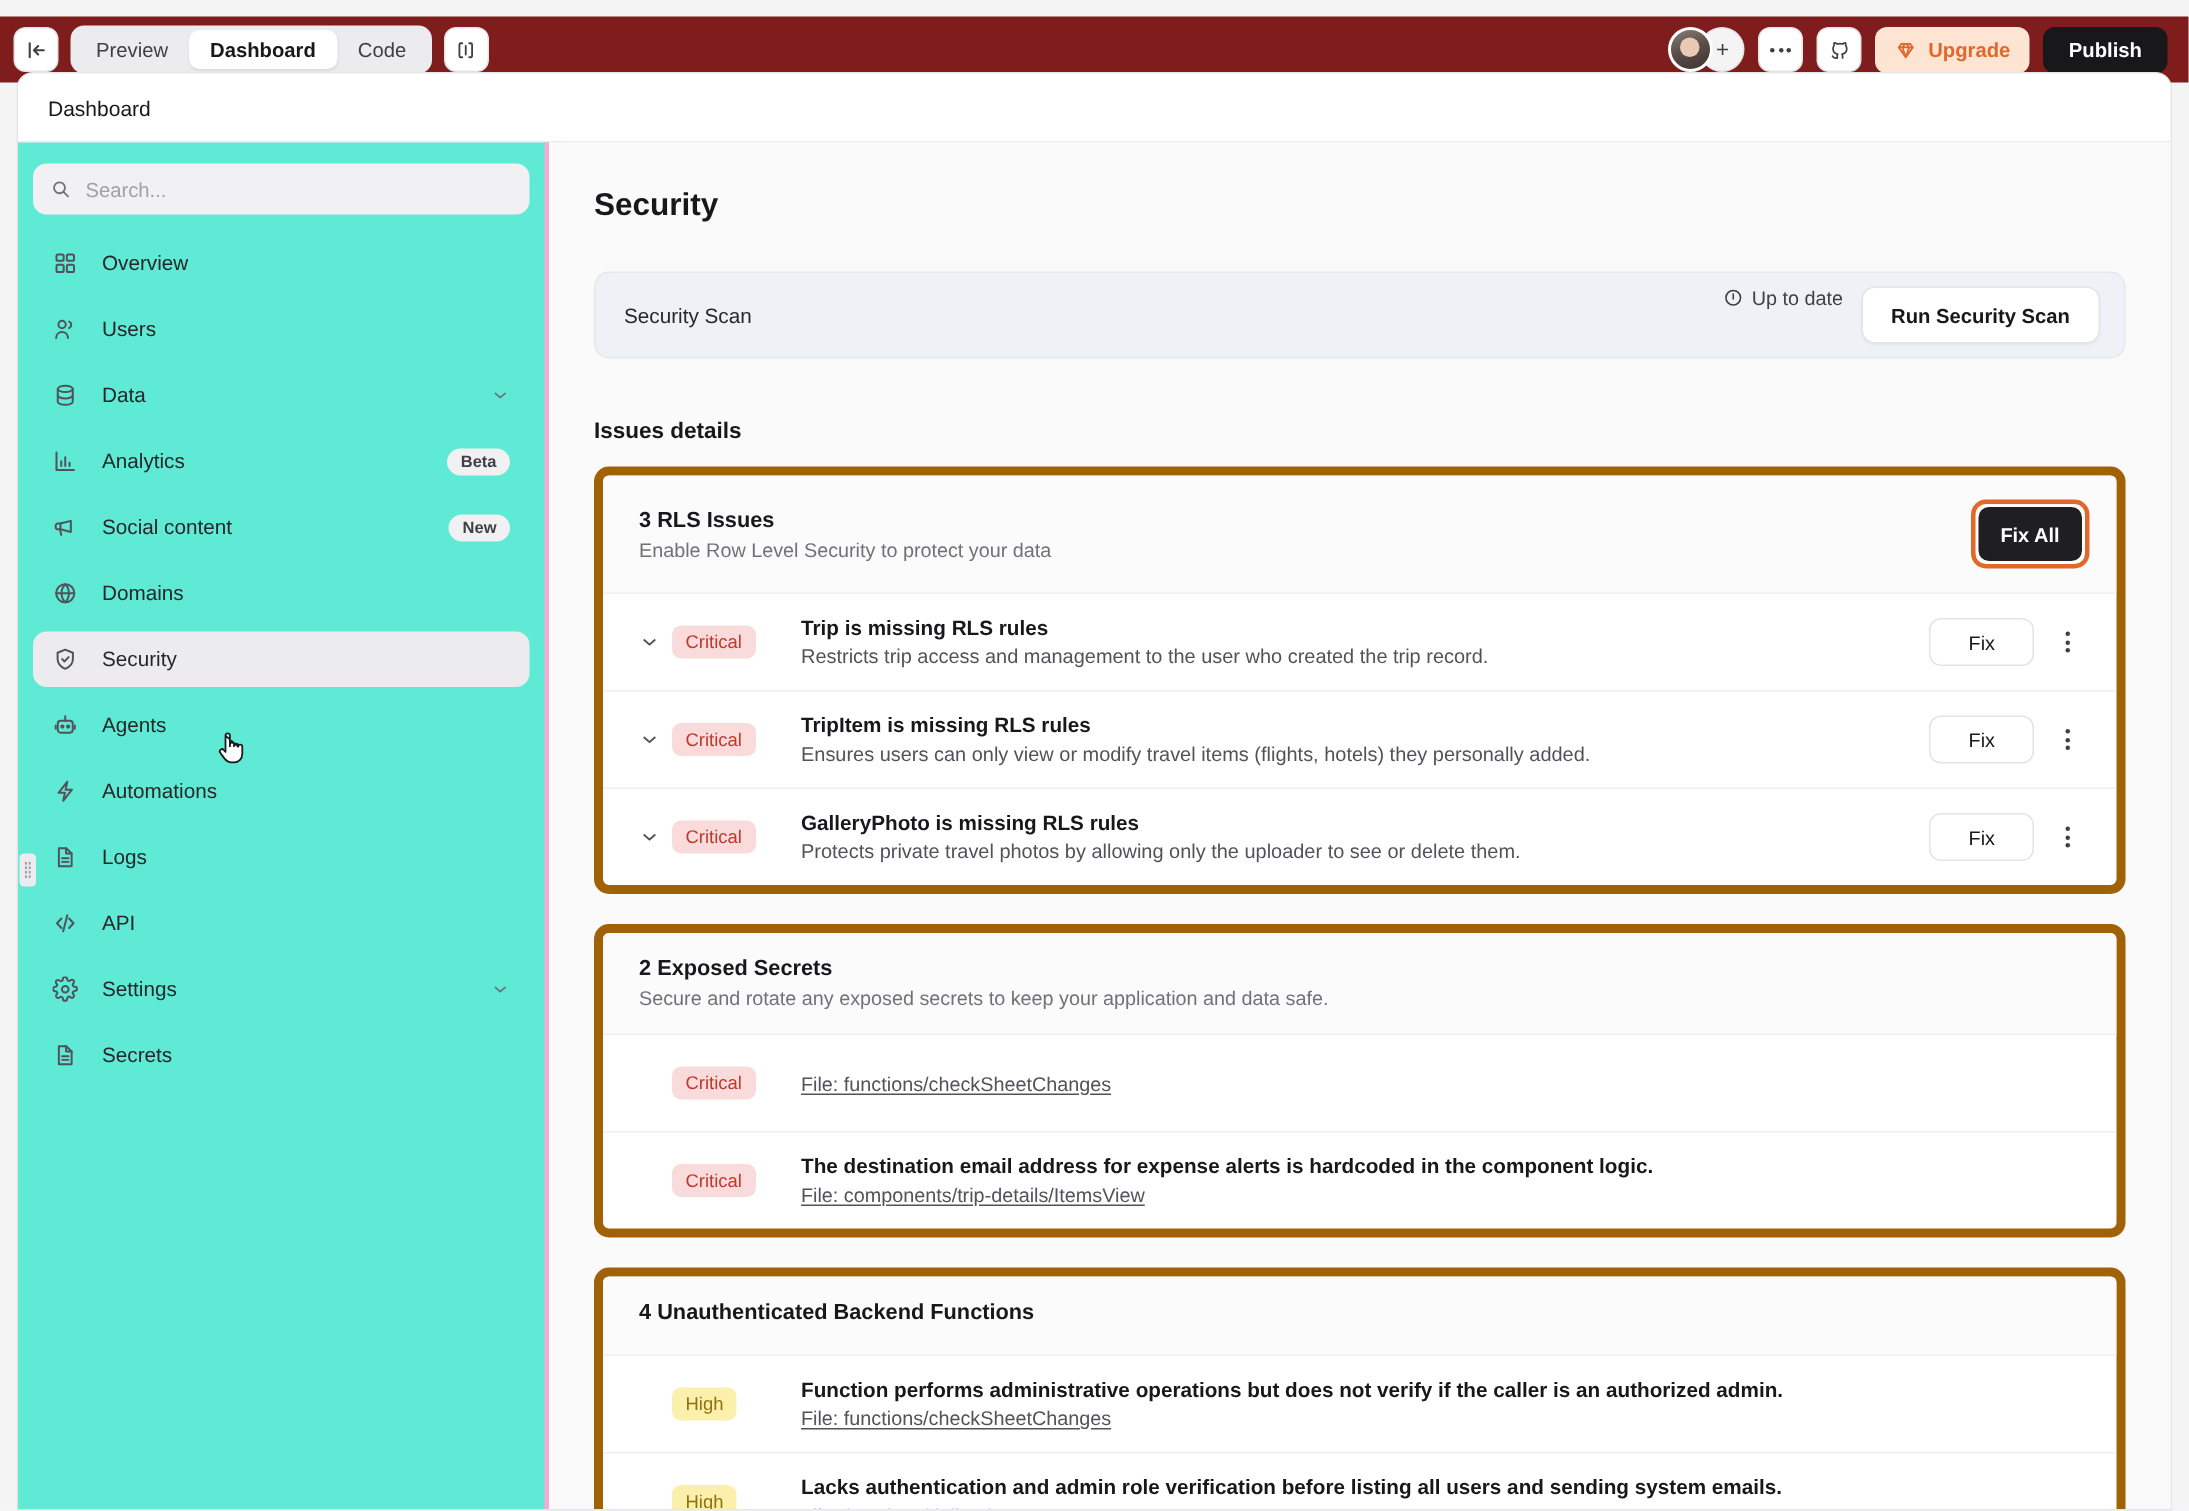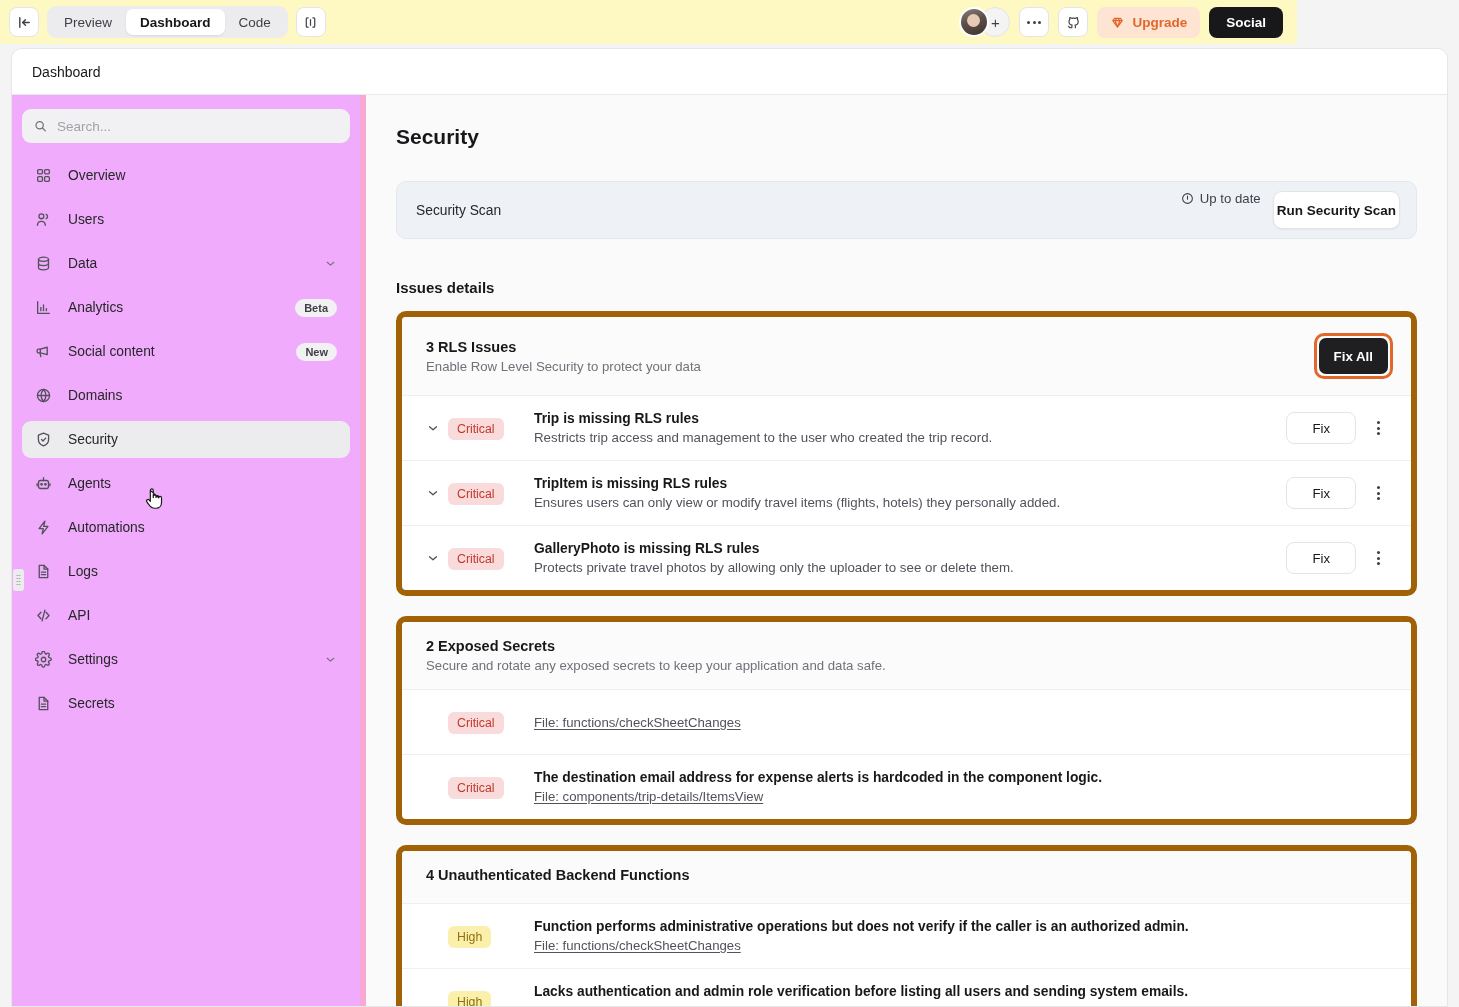--- a/index.html
+++ b/index.html
@@ -6,24 +6,24 @@
   html, body {
     width: 1459px; height: 1007px;
     font-family: "Liberation Sans", sans-serif;
     background: #f4f4f5;
     overflow: hidden;
     -webkit-font-smoothing: antialiased;
   }
 
   
   .topbar {
-    position: absolute; top: 0; left: 0;
-    width: 1297px; height: 44px;
-    display: flex; align-items: center;
-    background: #fef9c3;
+    position: absolute; top: 11px; left: 0;
+    width: 1459px; height: 44px;
+    display: flex; align-items: center;
+    background: #7f1d1d;
   }
   .topbar-left { display: flex; align-items: center; gap: 8px; padding-left: 9px; }
   .icon-btn {
     width: 30px; height: 30px;
     border: 1px solid #e4e4e7; border-radius: 8px;
     background: #fff;
     display: flex; align-items: center; justify-content: center;
     cursor: pointer;
   }
   .seg {
@@ -95,22 +95,22 @@
     border-bottom: 1px solid #eaeaec;
     background: #fff;
   }
   .panel-title { font-size: 14px; color: #18181b; }
 
   .panel-body { display: flex; height: 912px; }
 
   
   .sidebar {
     width: 354px; flex: 0 0 354px;
-    border-right: 6px solid #f9a8d4;
-    background: #f0abfc;
+    border-right: 3px solid #f9a8d4;
+    background: #5eead4;
     padding: 14px 10px 0 10px;
   }
   .search-box {
     height: 34px; background: #f1f1f3; border-radius: 9px;
     display: flex; align-items: center; gap: 10px;
     padding: 0 12px; margin-bottom: 14px;
     cursor: text;
   }
   .search-box input {
     border: none; outline: none; background: transparent;
@@ -172,21 +172,21 @@
     display: flex; align-items: center;
     padding: 0 16px 0 19px; margin-bottom: 40px;
   }
   .scan-label { font-size: 13.8px; color: #27272a; }
   .scan-right { margin-left: auto; display: flex; align-items: flex-start; gap: 12px; }
   .scan-status {
     display: flex; align-items: center; gap: 6px;
     font-size: 13.2px; color: #3f3f46; font-weight: 500;
   }
   .btn-run {
-    height: 38px; padding: 0 3px;
+    height: 38px; padding: 0 19px;
     background: #fff; border: 1px solid #e4e4e7; border-radius: 9px;
     font-size: 13.5px; font-weight: 600; color: #18181b;
     display: flex; align-items: center; cursor: pointer;
     box-shadow: 0 1px 2px rgba(0,0,0,.05);
   }
 
   .section-title { font-size: 15px; font-weight: 700; color: #18181b; margin-bottom: 15px; }
 
   .issue-card {
     border: 6px solid #a16207; border-radius: 10px;
@@ -288,21 +288,21 @@
       <svg width="15" height="15" viewBox="0 0 16 16" fill="none" stroke="#3f3f46" stroke-width="1.2" stroke-linejoin="round">
         <path d="M6 13.5c-2.6.8-2.6-1.3-3.6-1.6M10 14v-2.1c0-.6-.1-.9-.4-1.2 1.8-.2 3.4-.9 3.4-3.9 0-.8-.3-1.5-.8-2 .1-.3.3-1-.1-2 0 0-.6-.2-2.1.8a7 7 0 00-3.8 0C4.7 2.6 4.1 2.8 4.1 2.8c-.4 1-.2 1.7-.1 2-.5.5-.8 1.2-.8 2 0 3 1.6 3.7 3.4 3.9-.2.2-.4.6-.4 1.1V14"></path>
       </svg>
     </div>
     <div class="btn-upgrade">
       <svg width="15" height="15" viewBox="0 0 16 16" fill="none" stroke="#e2672b" stroke-width="1.3" stroke-linejoin="round">
         <path d="M3 6h10l-5 7zM3 6l1.8-2.5h6.4L13 6zM5.6 6L8 13 10.4 6 8.6 3.5h-1.2z"></path>
       </svg>
       <span>Upgrade</span>
     </div>
-    <div class="btn-publish">Social</div>
+    <div class="btn-publish">Publish</div>
   </div>
 </div>
 
 <div class="panel">
   <div class="panel-header">
     <span class="panel-title">Dashboard</span>
   </div>
 
   <div class="panel-body">
 

